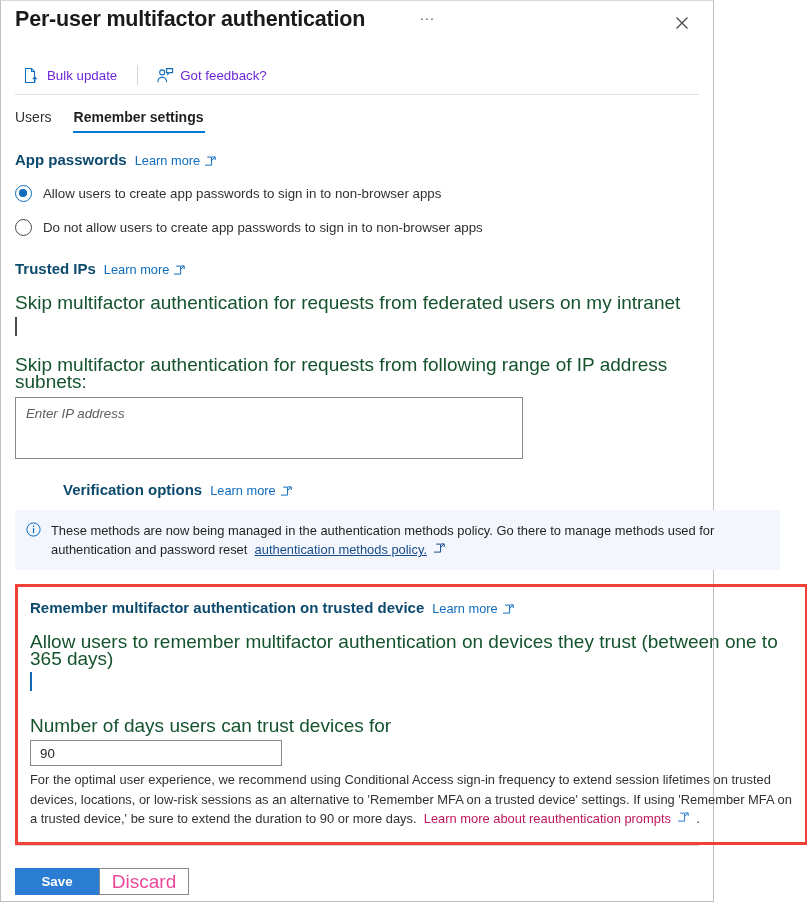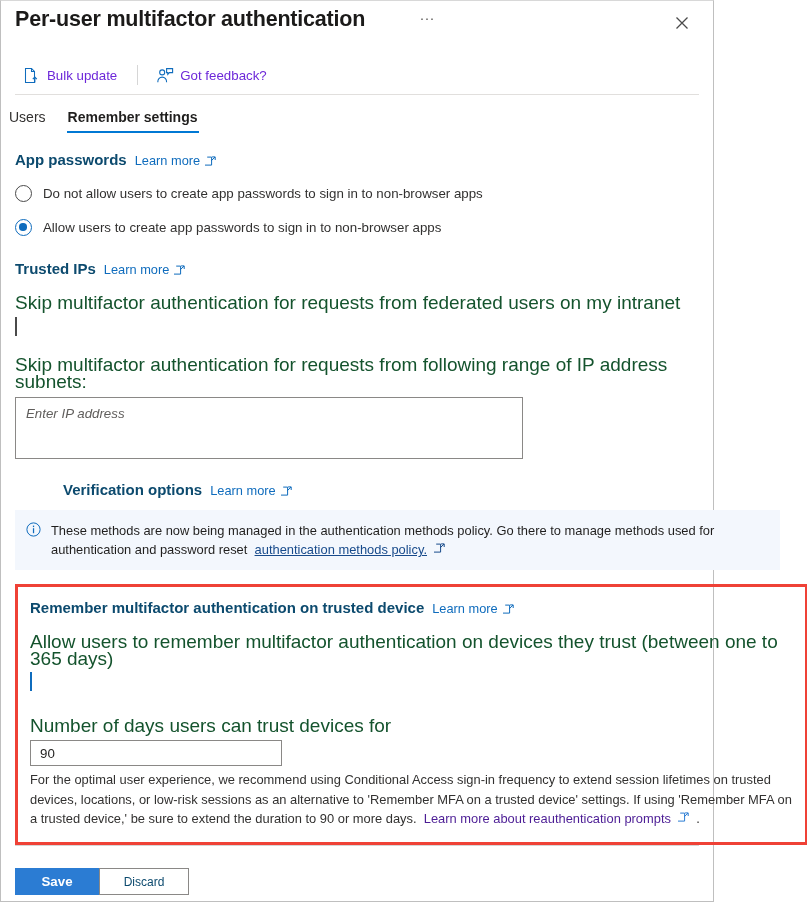--- a/index.html
+++ b/index.html
@@ -99,21 +99,21 @@
     bottom: -1px;
     height: 1px;
     background: #e1dfdd;
   }
 
   
   .tabs {
     display: flex;
     align-items: flex-end;
     gap: 22px;
-    padding: 13px 14px 0 8px;
+    padding: 13px 14px 0 14px;
     height: 40px;
   }
   .tab {
     position: relative;
     font-size: 14px;
     color: #323130;
     padding-bottom: 9px;
     cursor: pointer;
     white-space: nowrap;
   }
@@ -263,21 +263,21 @@
   .highlight-box .section-head { margin-top: 2px; }
 
   .note-text {
     font-size: 12.9px;
     color: #323130;
     line-height: 19.5px;
     margin-top: 4px;
     max-width: 762px;
   }
   .note-link {
-    color: #4c1d95;
+    color: #be185d;
     cursor: pointer;
   }
 
   
   .footer-rule {
     position: absolute;
     left: 14px;
     right: 14px;
     top: 844px;
     height: 1px;
@@ -297,24 +297,24 @@
     border: 1px solid #2b7cd3;
     font-family: "Liberation Sans", sans-serif;
     font-size: 13.3px;
     font-weight: bold;
     cursor: pointer;
   }
   .btn-default {
     min-width: 90px;
     height: 27px;
     background: #ffffff;
-    color: #0c4a6e;
+    color: #ec4899;
     border: 1px solid #8a8886;
     font-family: "Liberation Sans", sans-serif;
-    font-size: 12px;
+    font-size: 19px;
     cursor: pointer;
   }
 </style>
 </head>
 <body>
 
 <div class="page">
 
   <div class="titlebar">
     <div class="blade-title">Per-user multifactor authentication</div>
@@ -369,26 +369,26 @@
           <svg width="11" height="11" viewBox="0 0 11 11" aria-hidden="true">
             <path d="M0.8 2.2 h4.4 v8 h-8 v-4.4" fill="none" stroke="#0f6cbd" stroke-width="1" transform="translate(1.4,-1.1)"></path>
             <path d="M6.1 4.9 L10 1.1" stroke="#0f6cbd" stroke-width="1" fill="none"></path>
             <path d="M7.1 0.9 h3.1 v3.1" fill="none" stroke="#0f6cbd" stroke-width="1"></path>
           </svg>
         </span>
       </span>
     </div>
 
     <div class="radio-row">
+      <span class="radio checked"></span>
+      <span class="radio-label">Allow users to create app passwords to sign in to non-browser apps</span>
+    </div>
+    <div class="radio-row">
       <span class="radio"></span>
       <span class="radio-label">Do not allow users to create app passwords to sign in to non-browser apps</span>
-    </div>
-    <div class="radio-row">
-      <span class="radio checked"></span>
-      <span class="radio-label">Allow users to create app passwords to sign in to non-browser apps</span>
     </div>
 
     <div class="section-head" style="margin-top:24px;">
       <span class="section-title">Trusted IPs</span>
       <span class="learn-more">
         <span>Learn more</span>
         <span class="ext-ico">
           <svg width="11" height="11" viewBox="0 0 11 11" aria-hidden="true">
             <path d="M0.8 2.2 h4.4 v8 h-8 v-4.4" fill="none" stroke="#0f6cbd" stroke-width="1" transform="translate(1.4,-1.1)"></path>
             <path d="M6.1 4.9 L10 1.1" stroke="#0f6cbd" stroke-width="1" fill="none"></path>

